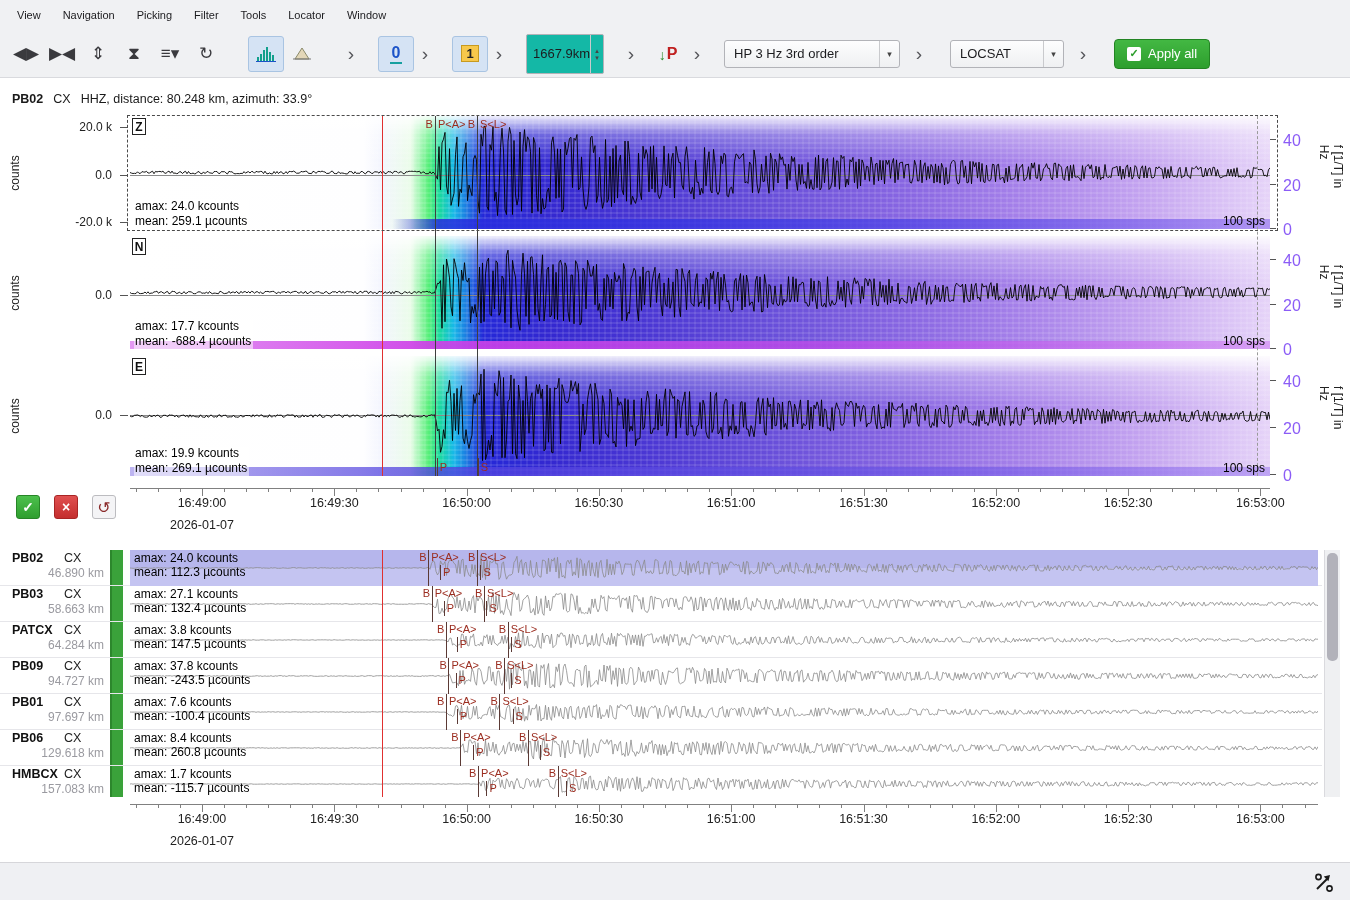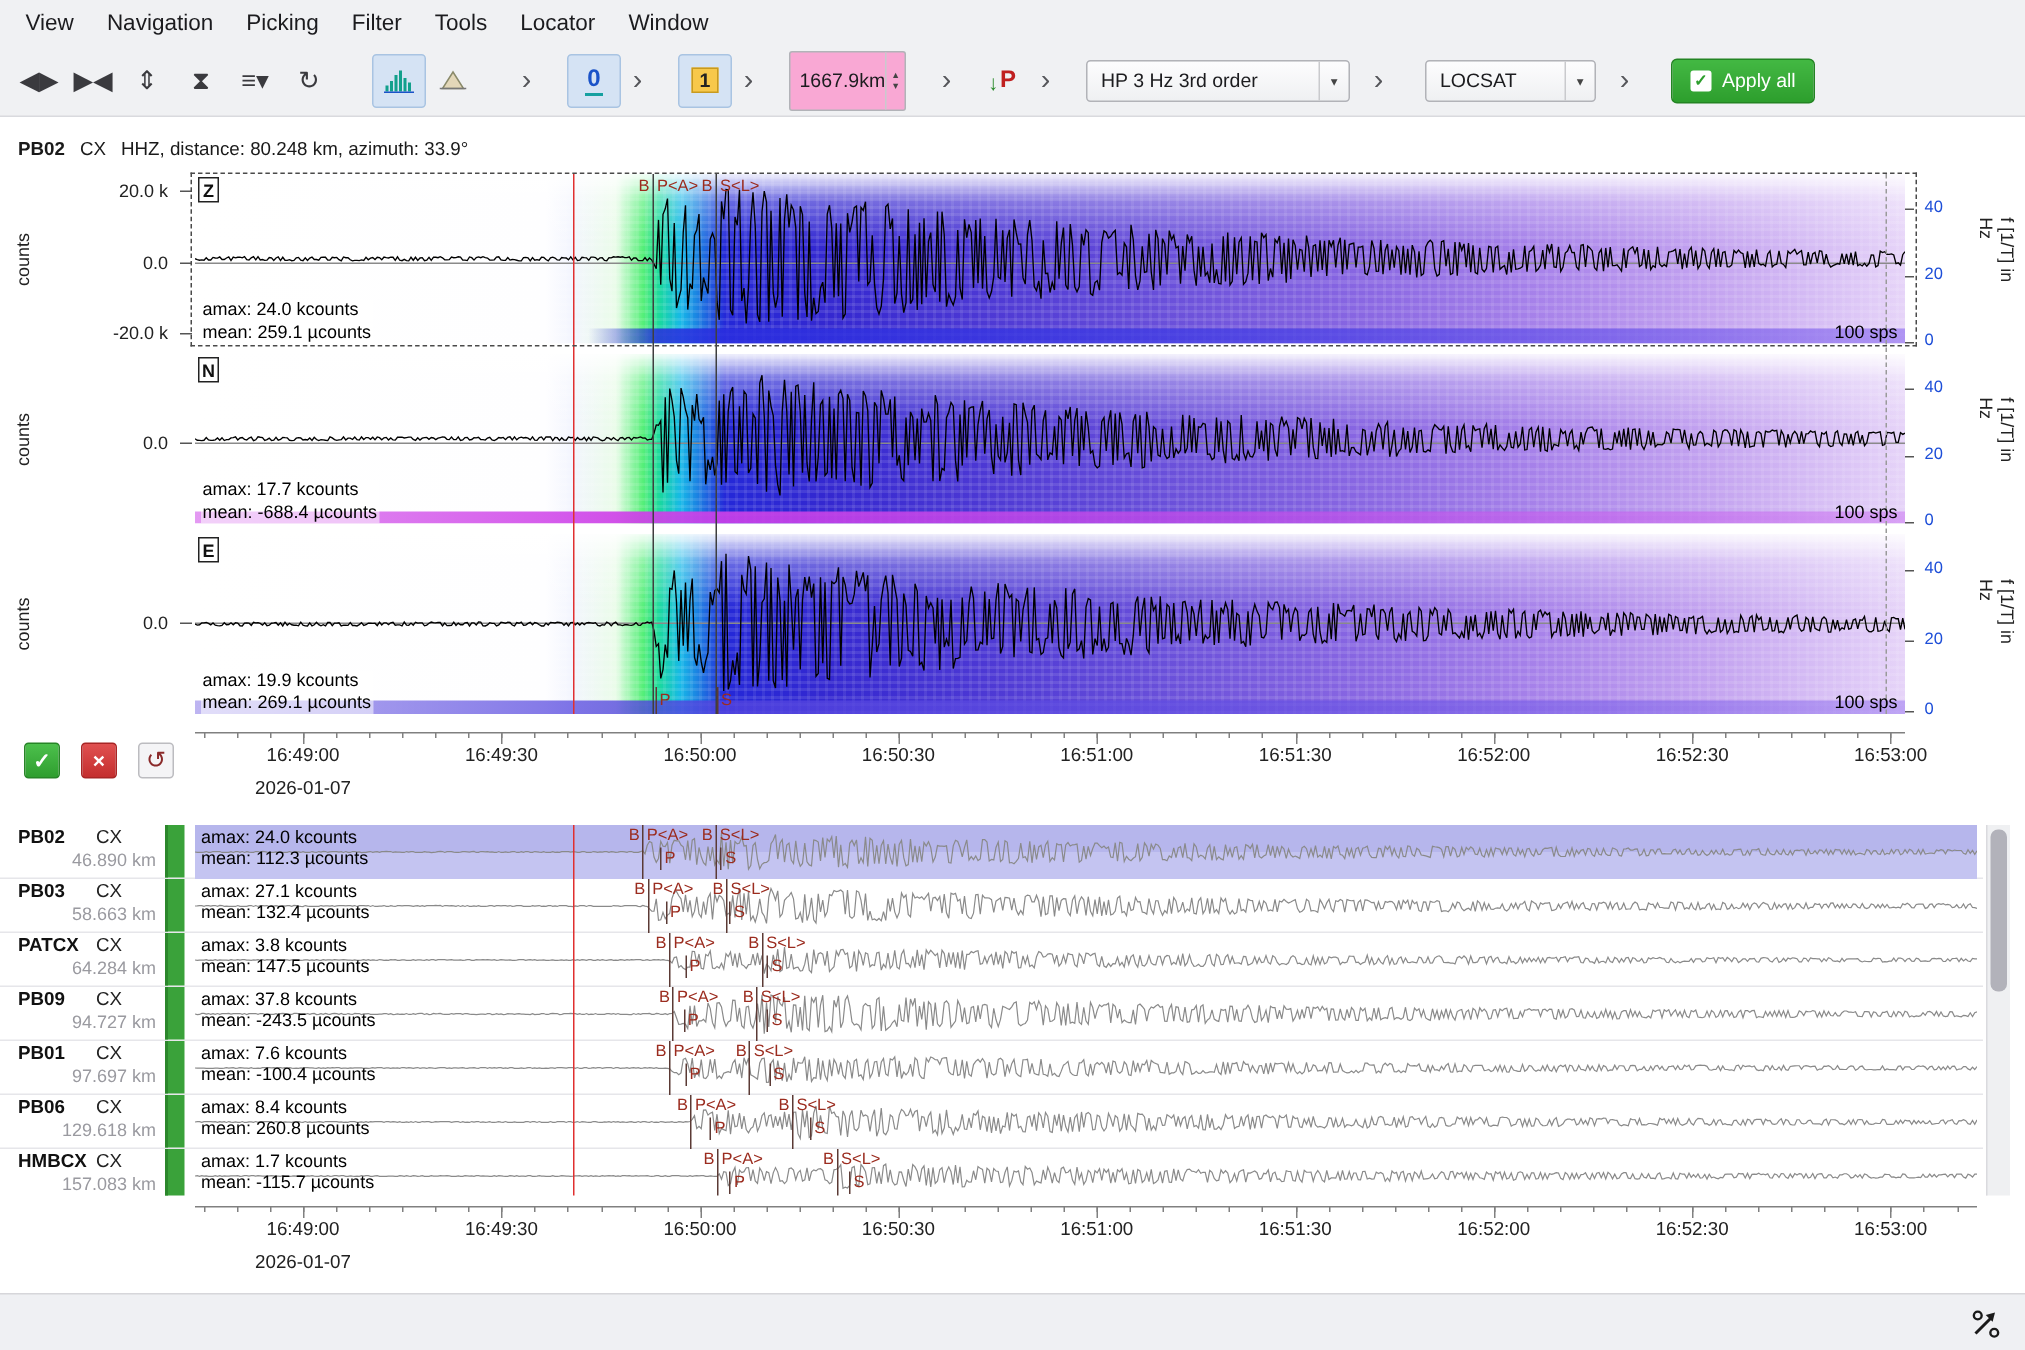--- a/index.html
+++ b/index.html
@@ -3,32 +3,32 @@
 <meta charset="utf-8">
 <style>
   * { margin:0; padding:0; box-sizing:border-box; }
   html,body { width:1350px; height:900px; overflow:hidden; }
   body { font-family:"Liberation Sans", sans-serif; background:#eceef0; }
   .app { position:relative; width:1350px; height:900px; background:#eceef0; }
 
   
   .menubar { position:absolute; left:0; top:0; width:1350px; height:30px; background:#f0f1f3;
              display:flex; align-items:center; padding-left:6px; }
-  .mitem { font-size:15px; color:#1b1b1e; padding:4px 11px; cursor:default; }
+  .mitem { font-size:11px; color:#1b1b1e; padding:4px 11px; cursor:default; }
 
   
   .toolbar { position:absolute; left:0; top:30px; width:1350px; height:48px; background:#f0f1f3;
              border-bottom:1px solid #d9dade; display:flex; align-items:center; padding:0 8px; }
   .tbtn { width:36px; height:36px; border:1px solid transparent; background:transparent; border-radius:3px;
           font-size:17px; color:#3a3a3e; display:flex; align-items:center; justify-content:center; cursor:default; }
   .tbtn.pressed { background:#d5e3f4; border-color:#a9c4e2; }
   .chev { width:22px; height:36px; border:none; background:transparent; font-size:19px; color:#55565a;
           display:flex; align-items:center; justify-content:center; }
   .sp8{width:8px} .sp16{width:16px} .sp20{width:20px} .sp24{width:24px}
-  .spinner { width:78px; height:40px; background:#f9a8d4; border:1px solid #b2b3b8; border-radius:2px;
+  .spinner { width:78px; height:40px; background:#14b8a6; border:1px solid #b2b3b8; border-radius:2px;
              display:flex; align-items:center; }
   .spinner .val { flex:1; font-size:13px; color:#1c1c1f; padding-left:6px; }
   .spinner .arrows { width:17px; height:100%; border-left:1px solid #c9cacd; display:flex; flex-direction:column;
              align-items:center; justify-content:center; font-size:7px; color:#444; line-height:7px; }
   .combo { height:28px; background:linear-gradient(#fdfdfe,#eff0f2); border:1px solid #b2b3b8; border-radius:3px;
            display:flex; align-items:center; font-size:13px; color:#1c1c1f; padding-left:9px; }
   .combo .cchev { margin-left:auto; width:20px; border-left:1px solid #c9cacd; height:100%;
                   display:flex; align-items:center; justify-content:center; font-size:9px; color:#444; }
   .applybtn { height:30px; padding:0 12px; background:linear-gradient(#43b843,#2d9e2d); border:1px solid #238423;
               border-radius:4px; color:#fff; font-size:13px; display:flex; align-items:center; gap:7px; }
@@ -81,21 +81,21 @@
   .sps { position:absolute; right:5px; bottom:1px; z-index:5; font-size:12px; color:#000; }
   .lgut { position:absolute; left:0; width:130px; z-index:3; }
   .lgut .rot { position:absolute; left:8px; top:50%; transform:translateY(-50%) rotate(180deg);
                writing-mode:vertical-rl; font-size:12px; color:#222; }
   .ylab { position:absolute; right:18px; font-size:12px; color:#222; white-space:nowrap; }
   .ymark { position:absolute; right:2px; width:8px; height:1px; background:#555; }
   .fgut { position:absolute; left:1270px; width:78px; z-index:3; }
   .fgut .rot { position:absolute; right:3px; top:50%; transform:translateY(-50%);
                writing-mode:vertical-rl; font-size:12px; color:#222; }
   .fmark { position:absolute; left:0; width:6px; height:1px; background:#555; }
-  .flab { position:absolute; left:13px; font-size:11px; color:#1d4ed8; }
+  .flab { position:absolute; left:13px; font-size:16px; color:#8b5cf6; }
   .dashsel { position:absolute; left:127px; top:37px; width:1151px; height:116px; border:1px dashed #4a4a4a; z-index:6; pointer-events:none; }
   .vredline { position:absolute; left:382px; top:38px; width:1px; height:360px; background:#e03030; z-index:4; }
   .vpick { position:absolute; top:38px; width:1px; height:360px; background:#3f3f3f; z-index:4; }
   .vdash { position:absolute; left:1257px; top:38px; width:0; height:360px; border-left:1px dashed #9a9a9a; z-index:4; }
   .mk-left, .mk-lab { position:absolute; font-size:11px; color:#9b2c1f; z-index:6; white-space:nowrap; }
   .mk-left { transform:translateX(-100%); padding-right:2px; }
   .mkline { position:absolute; width:1px; background:#5b3a35; z-index:5; }
 
   
   .cbtn { position:absolute; width:24px; height:24px; border-radius:3px; border:1px solid; font-size:14px;

